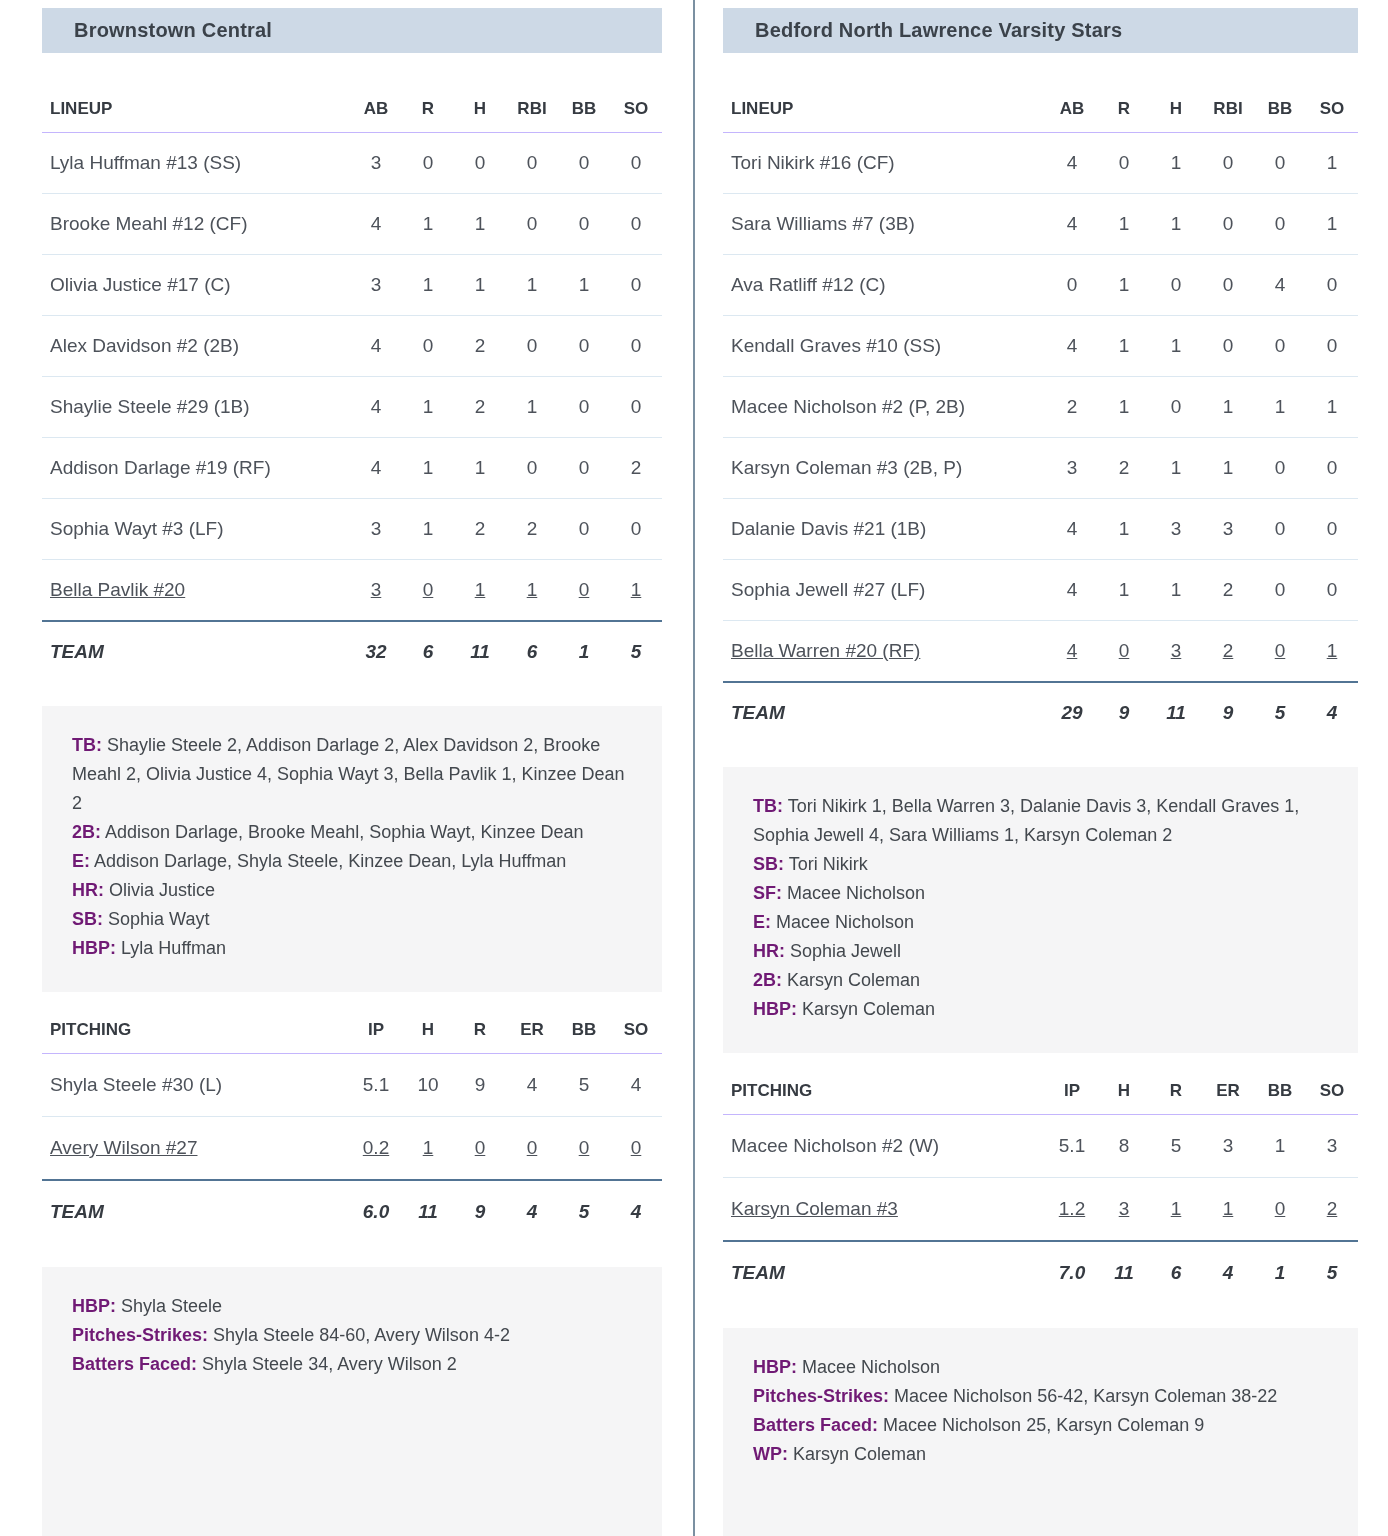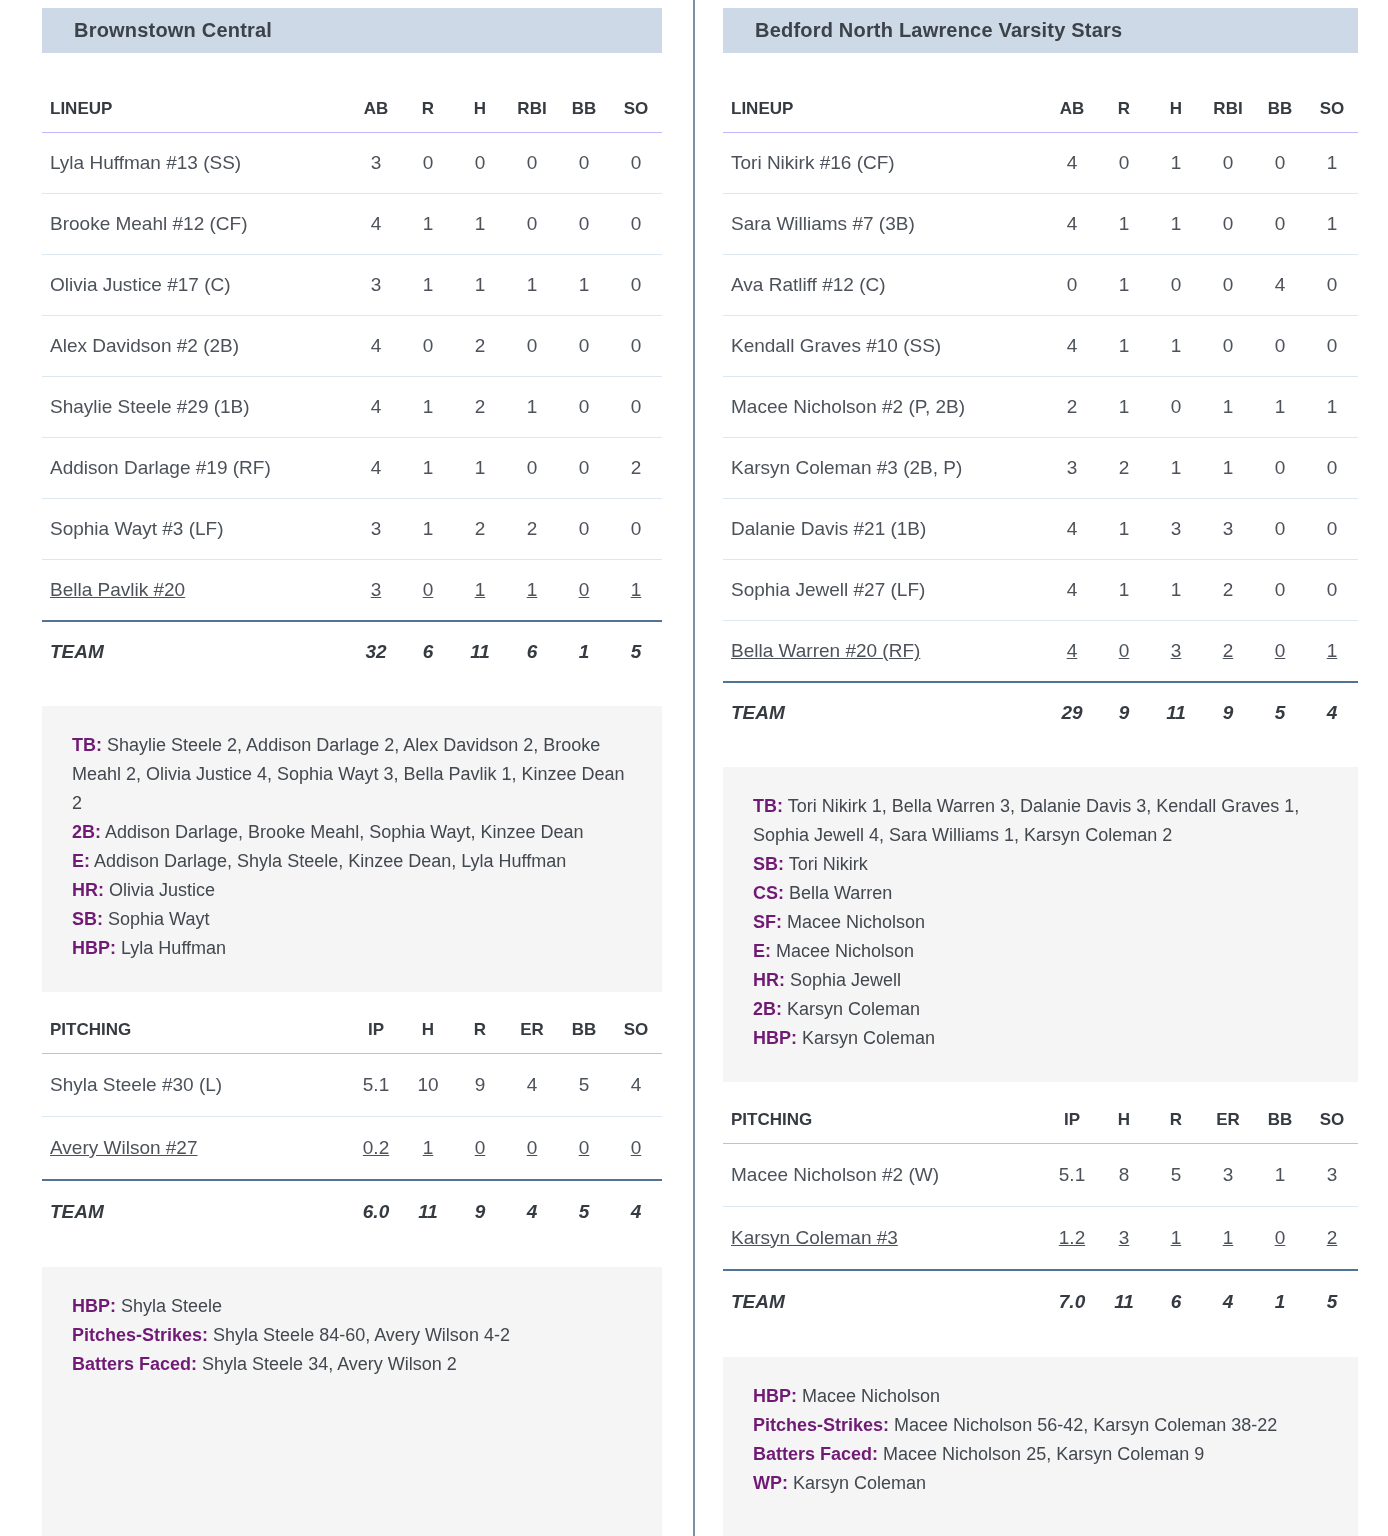--- a/index.html
+++ b/index.html
@@ -328,21 +328,20 @@
           <td>9</td>
           <td>5</td>
           <td>4</td>
         </tr>
       </tbody>
     </table>
 
     <div class="notes">
       <p><span class="b">TB:</span> <span>Tori Nikirk 1, Bella Warren 3, Dalanie Davis 3, Kendall Graves 1, Sophia Jewell 4, Sara Williams 1, Karsyn Coleman 2</span></p>
       <p><span class="b">SB:</span> <span>Tori Nikirk</span></p>
-      <p><span class="b">CS:</span> <span>Bella Warren</span></p>
       <p><span class="b">SF:</span> <span>Macee Nicholson</span></p>
       <p><span class="b">E:</span> <span>Macee Nicholson</span></p>
       <p><span class="b">HR:</span> <span>Sophia Jewell</span></p>
       <p><span class="b">2B:</span> <span>Karsyn Coleman</span></p>
       <p><span class="b">HBP:</span> <span>Karsyn Coleman</span></p>
     </div>
 
     <table class="pitching">
       <colgroup>
           <col>

